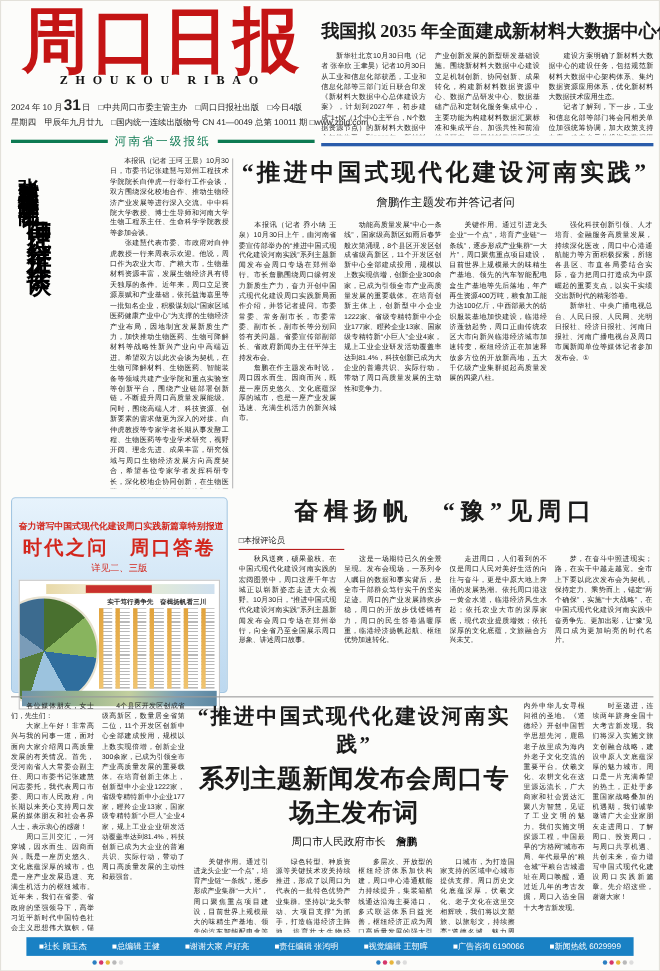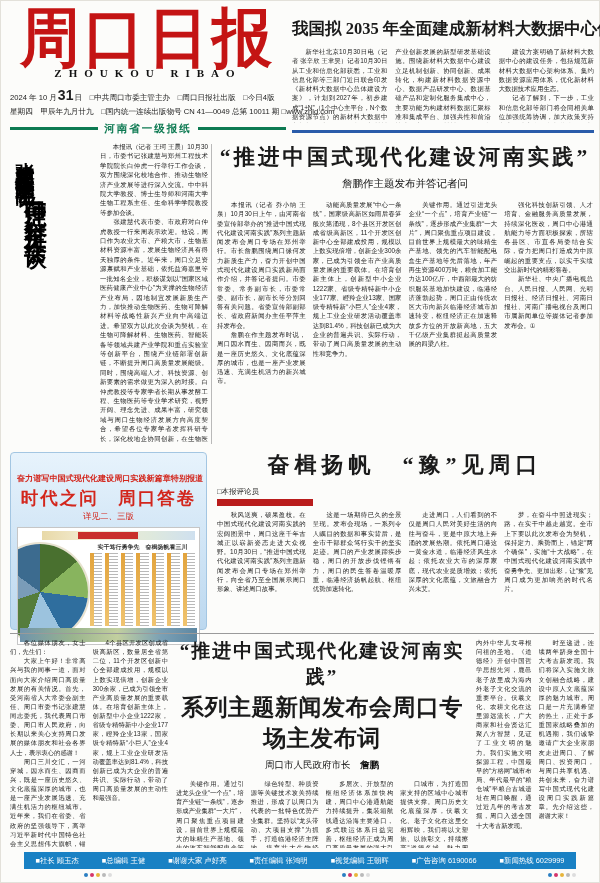--- a/index.html
+++ b/index.html
@@ -12,21 +12,21 @@
   .mast{position:absolute;left:10px;top:4px;width:276px;height:130px;}
   .mast-title{font-family:"DejaVu Serif","Liberation Serif",serif;font-weight:900;color:#c41414;
               font-size:60px;line-height:1.05;text-align:center;letter-spacing:4px;
               transform:scaleY(1.08);transform-origin:top;}
   .mast-pinyin{text-align:center;font-family:"Liberation Serif",serif;font-weight:bold;
                font-size:11px;letter-spacing:7px;margin-top:0px;color:#111;}
   .mast-dates{margin-top:5px;font-size:7.6px;line-height:1.6;color:#222;white-space:nowrap;}
   .date-day{font-size:14px;font-weight:bold;padding:0 1px;}
   .mast-banner{display:flex;align-items:center;gap:6px;margin-top:3px;}
   .mast-banner .rule{flex:1;height:3px;background:#0d7a52;}
-  .mast-banner .txt{color:#0d7a52;font-weight:bold;font-size:10.5px;letter-spacing:2px;text-align:right;}
+  .mast-banner .txt{color:#0d7a52;font-weight:normal;font-size:10.5px;letter-spacing:2px;text-align:right;}
 
   
   .top-art{position:absolute;left:292px;top:2px;width:302px;height:128px;border-bottom:3px solid #2a5caa;}
   .top-art .hl{font-weight:900;font-size:16.5px;text-align:center;margin-top:16px;white-space:nowrap;
                letter-spacing:0px;}
   .cols{display:flex;overflow:hidden;text-align:justify;}
   .col{flex:1;font-size:6.4px;line-height:1.45;white-space:pre-line;overflow:hidden;color:#222;
        text-align:justify;}
   .top-art .cols{margin-top:7px;height:76px;gap:8px;}
 
@@ -69,21 +69,21 @@
   .thumb .tcol{flex:1;background:
          repeating-linear-gradient(180deg,#b9b9b9 0 1px,#fff 1px 3px);}
   .thumb .tcol::before{content:"";display:block;height:100%;width:4px;margin:0 auto 0 0;
          background:linear-gradient(180deg,#e2a33c,#f0c470);}
   .thumb .strip-bottom{position:absolute;left:2px;right:2px;bottom:2px;height:14px;
          background:linear-gradient(90deg,#6f94ab,#9ab48e 30%,#c2cf9f 55%,#7aa0b5 80%,#5d87a2);}
 
   
   .edit{position:absolute;left:217px;top:450px;width:376px;height:180px;}
   .edit .hl{font-size:22px;font-weight:900;text-align:center;letter-spacing:5px;}
-  .edit .byline{font-size:7.5px;color:#222;width:96px;border-bottom:7px solid #b91c1c;
+  .edit .byline{font-size:7.5px;color:#222;width:96px;border-bottom:1px solid #b91c1c;
                 padding-bottom:2px;margin:7px 0 4px 0;}
   .edit .cols{height:130px;gap:7px;}
 
   
   .speech{position:absolute;left:10px;top:638px;width:584px;height:210px;display:flex;gap:8px;}
   .sp-rule{position:absolute;left:10px;top:633px;width:584px;height:1px;background:#9a9a9a;}
   .sp-left,.sp-right{display:flex;gap:7px;}
   .sp-left{width:158px;}
   .sp-right{width:118px;}
   .sp-mid{width:292px;display:flex;flex-direction:column;}

